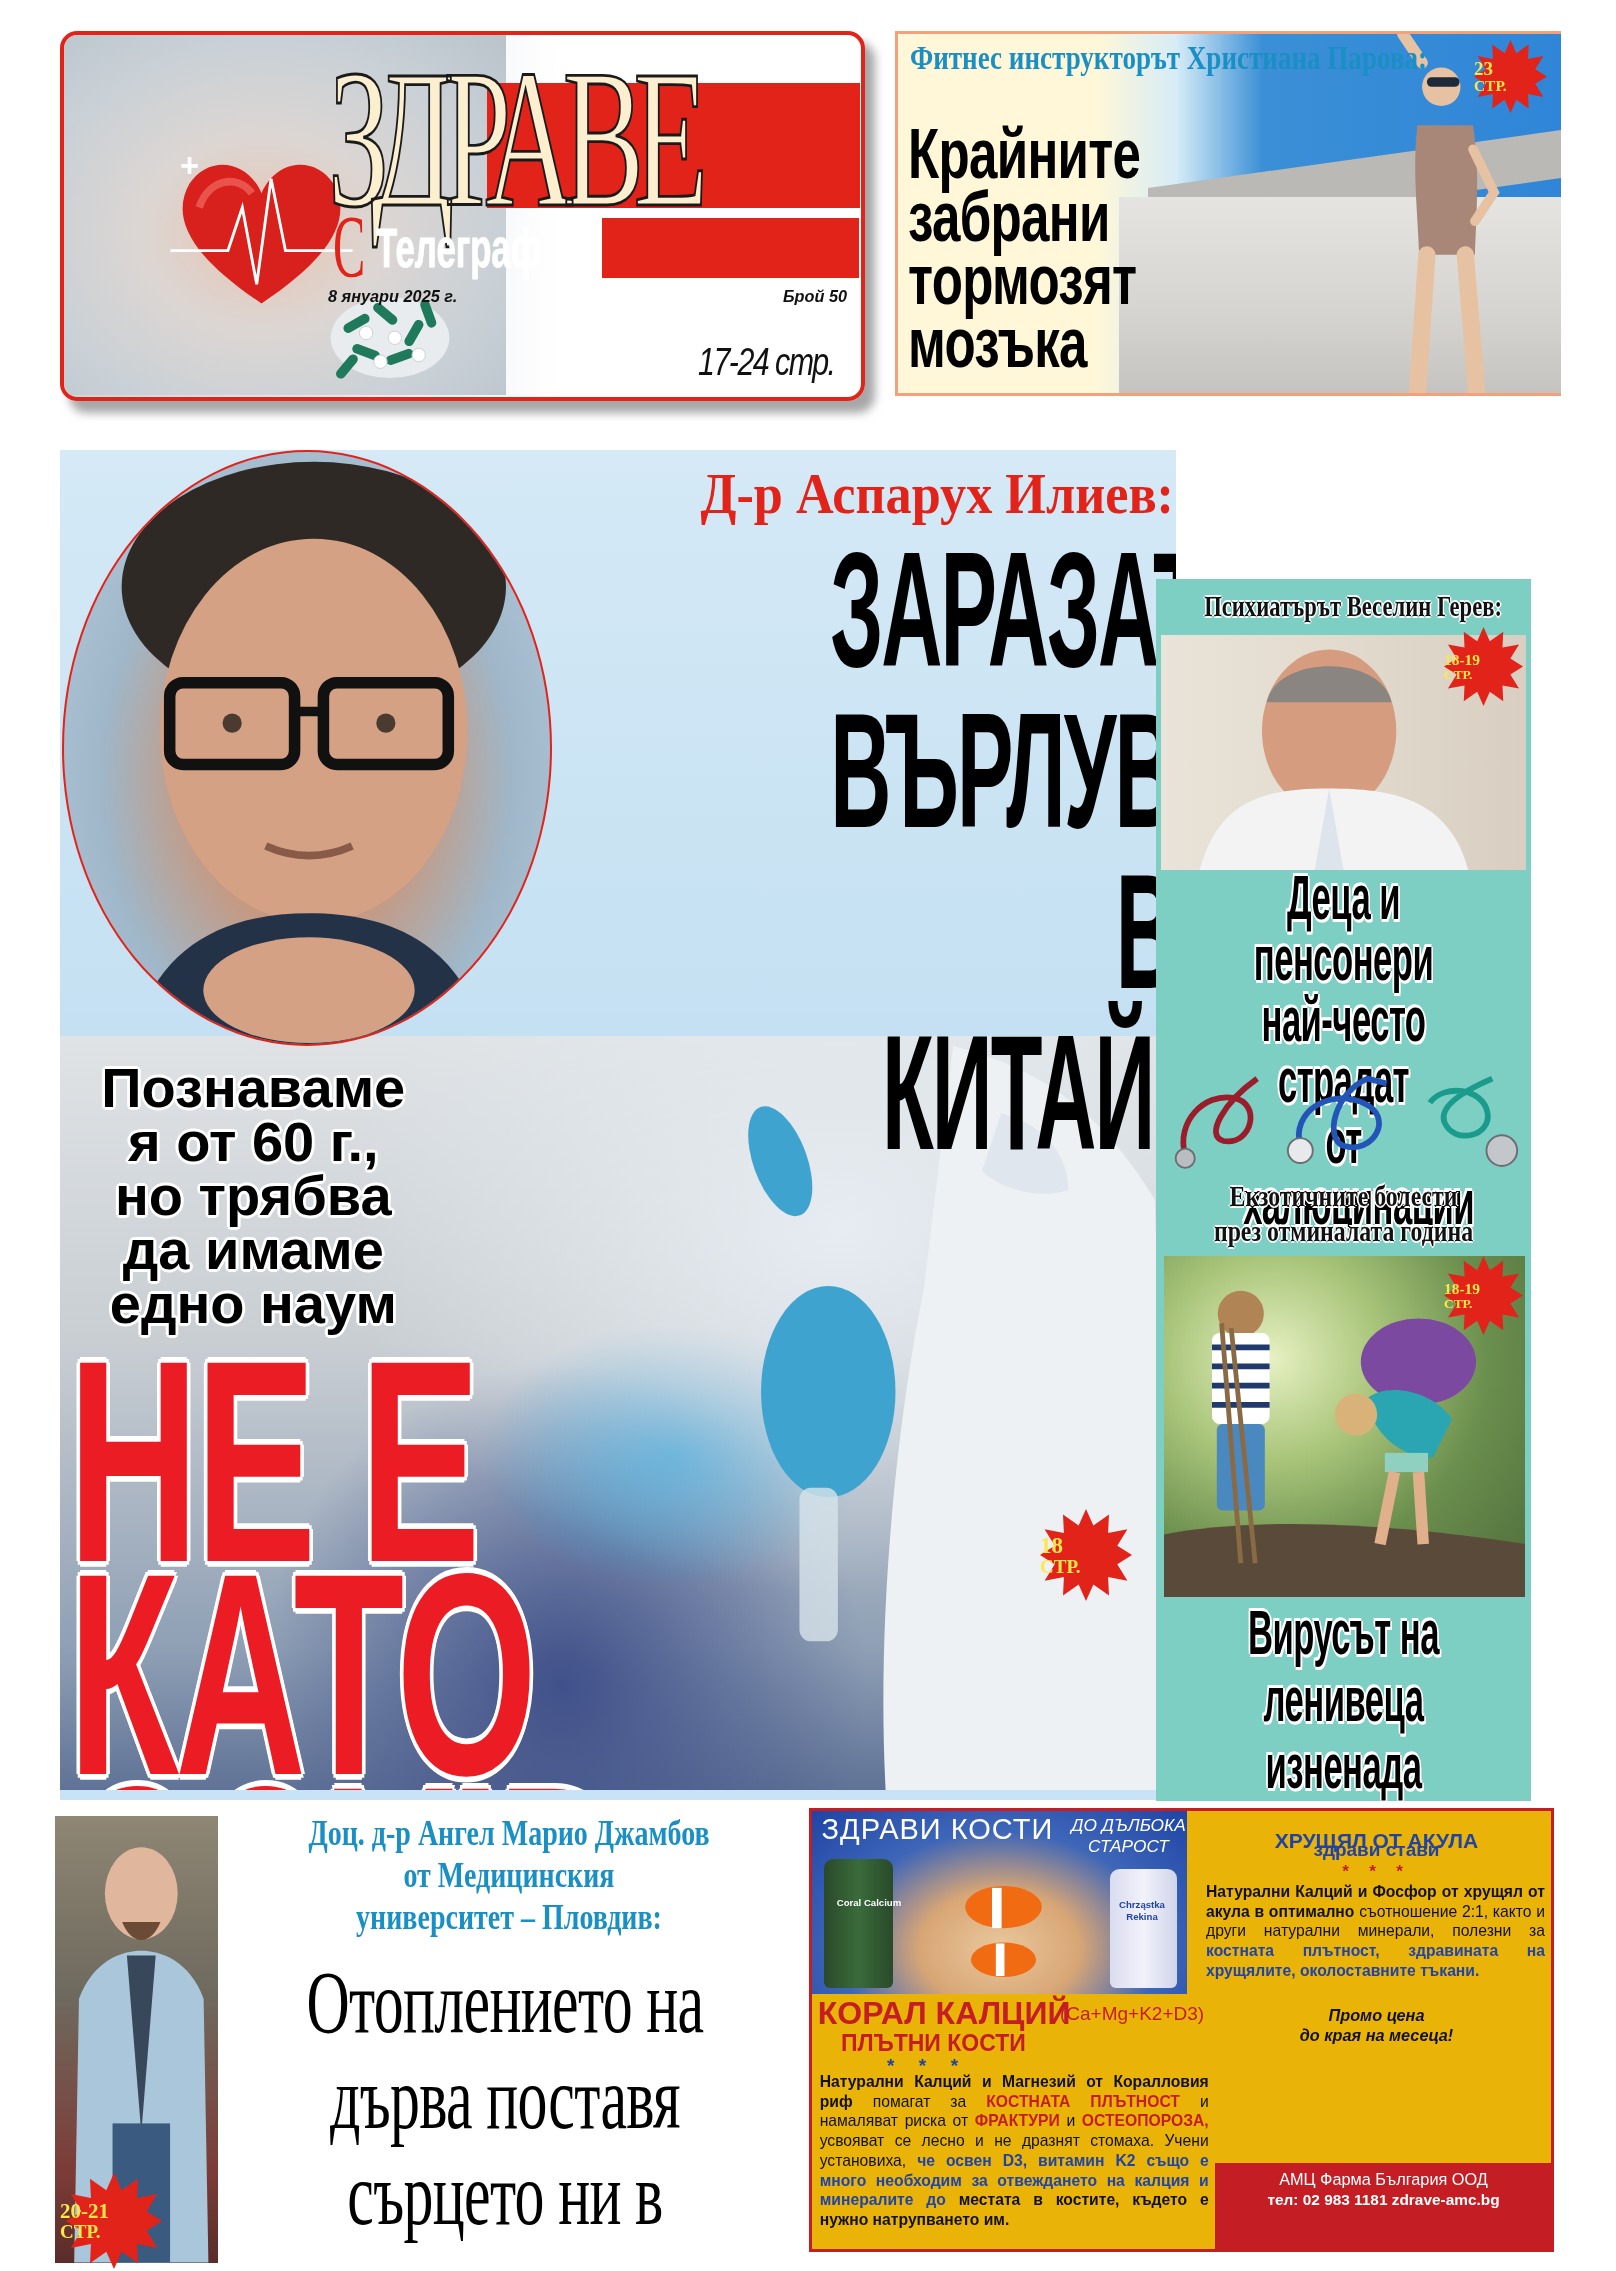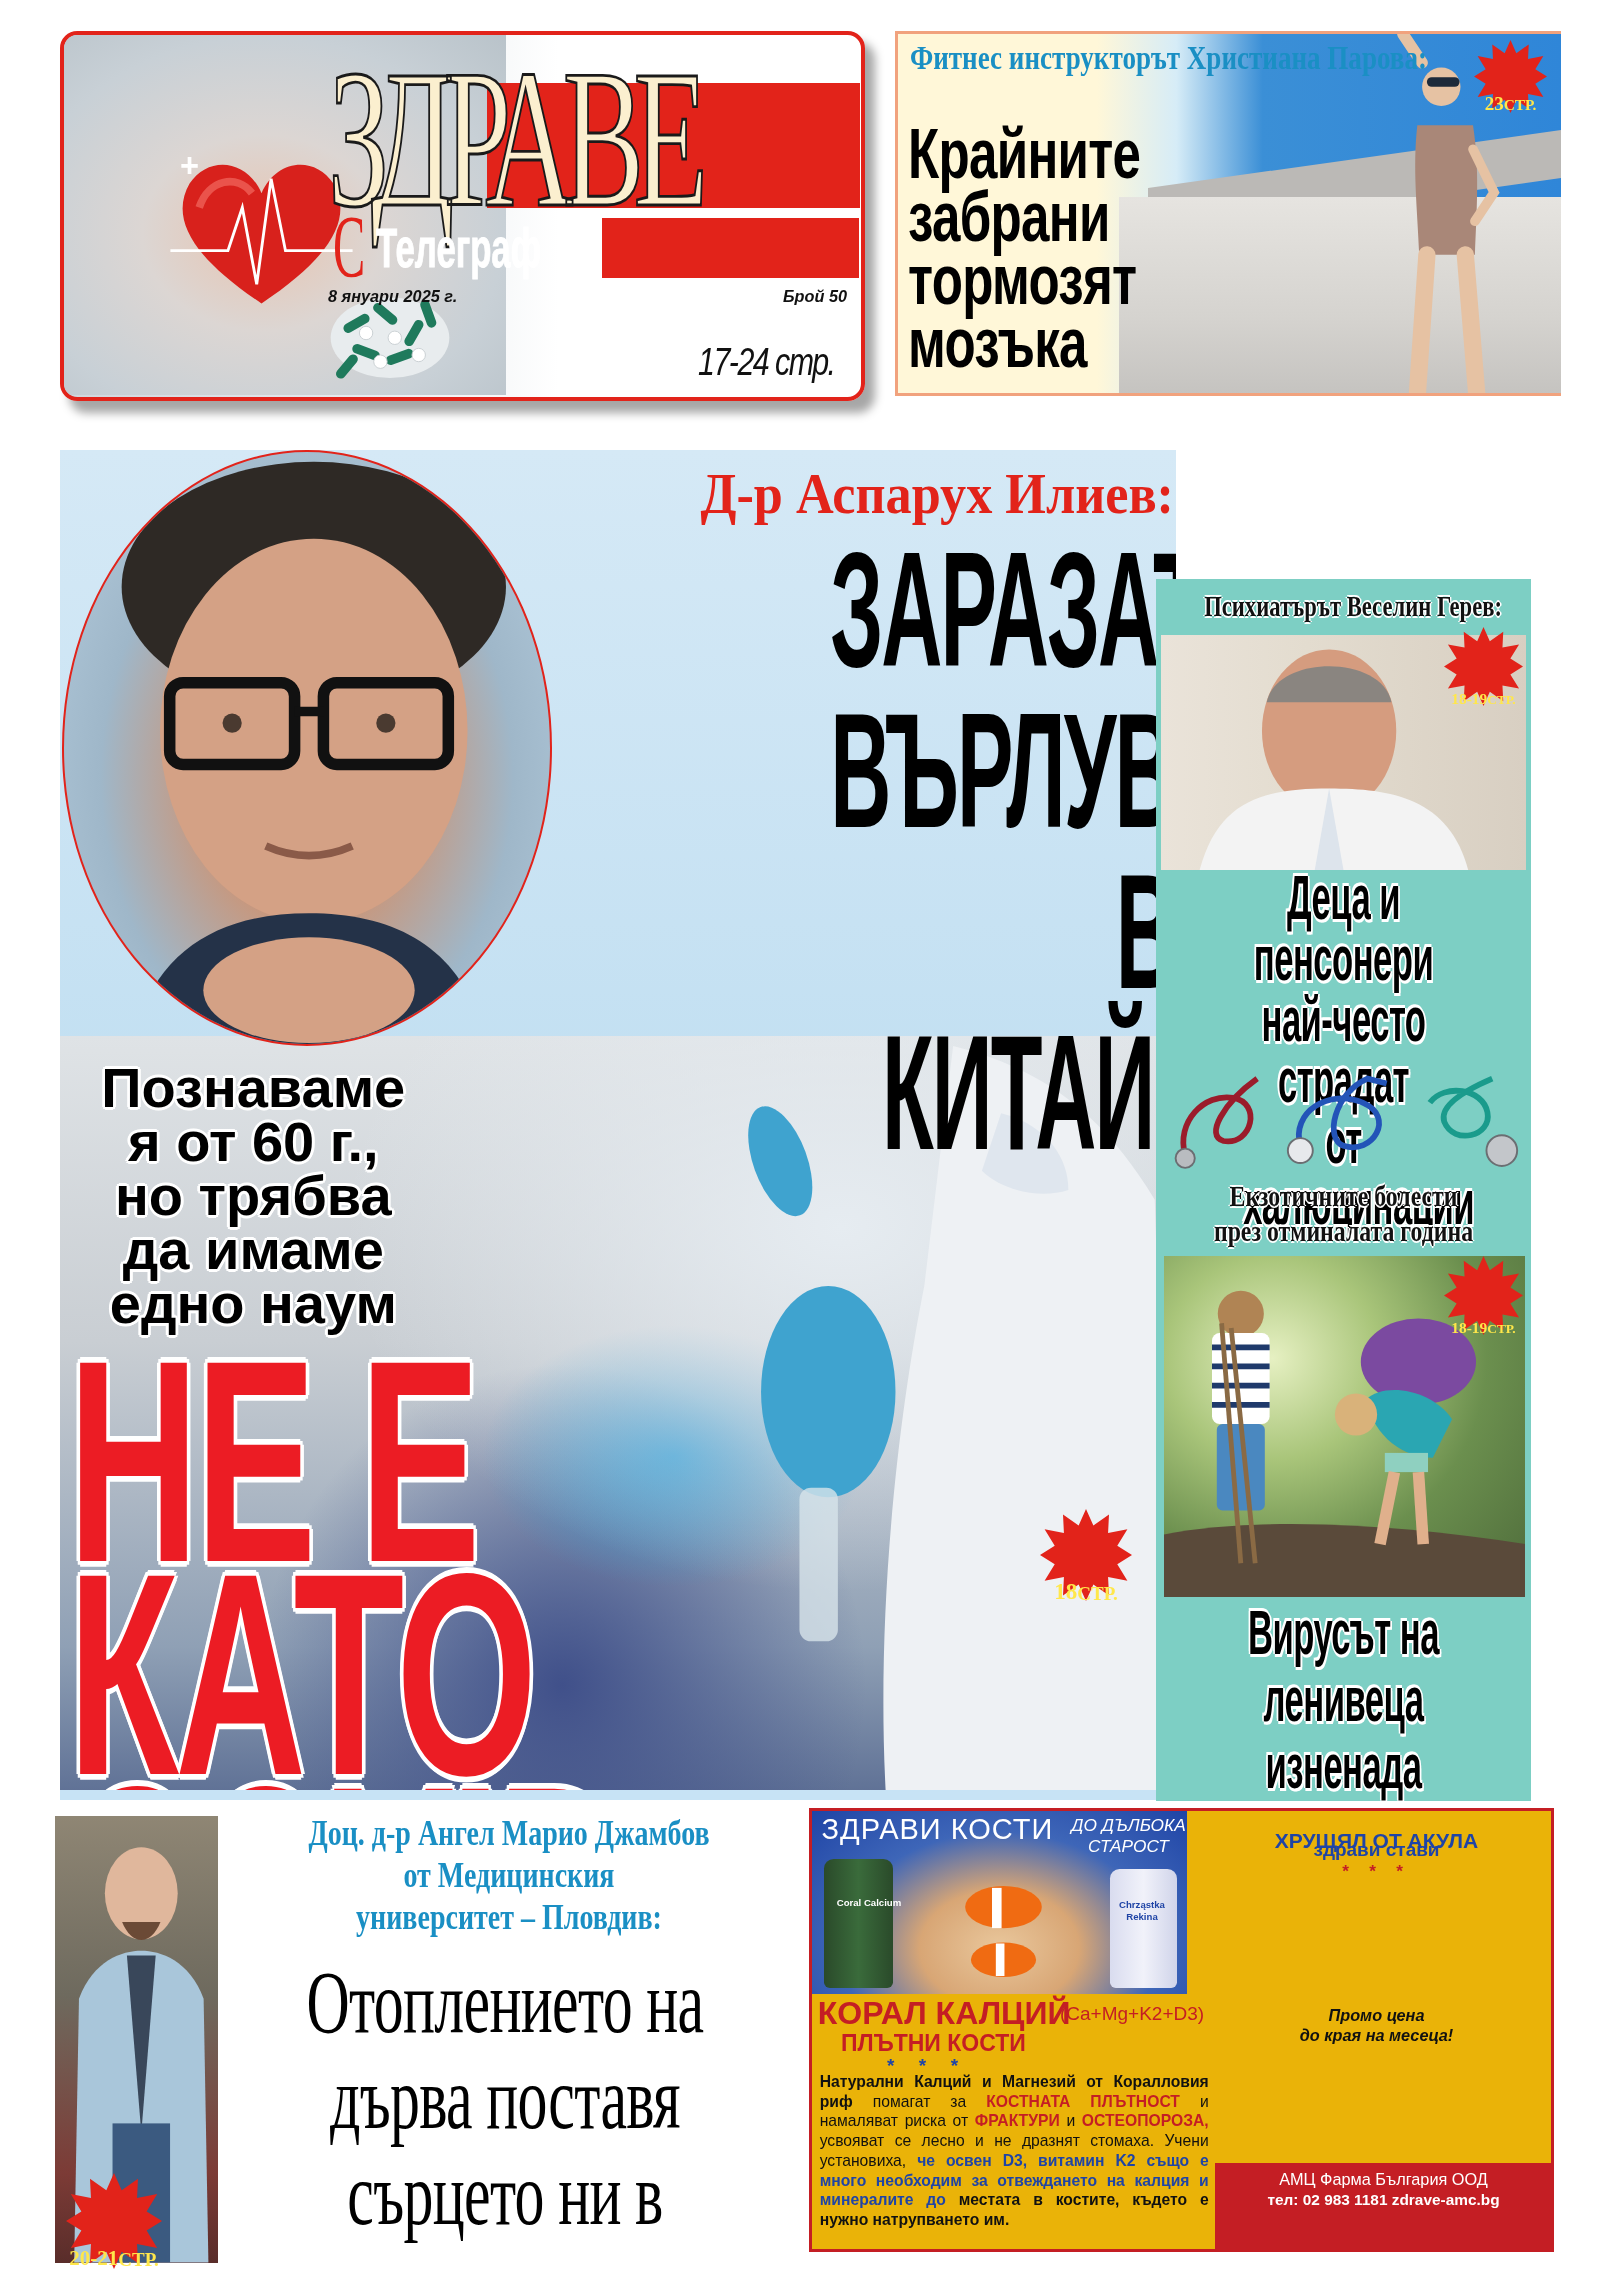--- a/index.html
+++ b/index.html
@@ -44,21 +44,21 @@
   #fit-building { left: 221px; top: 163px; width: 442px; height: 202px;
     background: linear-gradient(180deg, #e6e4e0 0%, #d5d3cf 60%, #c4c2bf 100%); }
   #fit-building-roof { left: 250px; top: 125px; width: 413px; height: 48px; background: #bbb9b6; transform: skewY(-8deg); }
   #fit-person { left: 452px; top: 0; width: 173px; height: 361px; }
   #fit-kicker { left: 11.5px; top: 5.8px; width: 403px; font-family: "Liberation Serif", serif; font-weight: bold;
     font-size: 33px; line-height: 37px; color: #1a8fc4; transform: scaleX(0.82); transform-origin: left top; white-space: nowrap; }
   #fit-headline { left: 9.6px; top: 88px; width: 346px; font-weight: bold; font-size: 71px; line-height: 63px;
     color: #000; transform: scaleX(0.72); transform-origin: left top; white-space: pre-line; letter-spacing: -1px; }
 
   
-  .burst { position: absolute; display: flex; flex-direction: row; align-items: flex-end; justify-content: center; }
+  .burst { position: absolute; display: flex; flex-direction: column; align-items: flex-start; justify-content: center; }
   .burst svg { position: absolute; left: 0; top: 0; width: 100%; height: 100%; }
   .burst span { position: relative; font-family: "Liberation Serif", serif; font-weight: bold; color: #ffe74a;
     line-height: 1; text-align: center; }
 
   
   #main {
     left: 60px; top: 450px; width: 1116px; height: 1350px; overflow: hidden;
     background: linear-gradient(180deg, #d5e9f6 0%, #c3e0f2 45%, #bcd7ea 100%);
   }
   #lab-photo { left: 0; top: 586px; width: 1116px; height: 764px;
@@ -372,20 +372,23 @@
   <div id="ad-coral-formula" class="abs">(Ca+Mg+K2+D3)</div>
   <div id="ad-coral-sub" class="abs">ПЛЪТНИ КОСТИ</div>
   <div id="ad-coral-stars" class="abs">* * *</div>
   <div id="ad-coral-body" class="abs">
     <span class="blk">Натурални Калций и Магнезий от Коралловия риф </span><span>помагат за </span><span class="red">КОСТНАТА ПЛЪТНОСТ</span><span> и намаляват риска от </span><span class="red">ФРАКТУРИ</span><span> и </span><span class="red">ОСТЕОПОРОЗА,</span><span> усвояват се лесно и не дразнят стомаха. Учени установиха, </span><span class="blue">че освен D3, витамин K2 също е много необходим за отвеждането на калция и минералите до </span><span class="blk">местата в костите, където е нужно натрупването им.</span>
   </div>
 
   <div id="ad-shark-title" class="abs">ХРУЩЯЛ ОТ АКУЛА</div>
   <div id="ad-shark-sub" class="abs">здрави стави</div>
   <div id="ad-shark-stars" class="abs">* * *</div>
+  <div id="ad-shark-body" class="abs">
+    <span class="blk">Натурални Калций и Фосфор от хрущял от акула в оптимално </span><span>съотношение 2:1, както и други натурални минерали, полезни за </span><span class="blue">костната плътност, здравината на хрущялите, околоставните тъкани.</span>
+  </div>
   <div id="ad-promo" class="abs">Промо цена
 до края на месеца!</div>
   <div id="ad-footer" class="abs">
     <div id="ad-footer-company">АМЦ Фарма България ООД</div>
     <div id="ad-footer-contact">тел: 02 983 1181 zdrave-amc.bg</div>
   </div>
 </div>
 
 
 </body></html>

